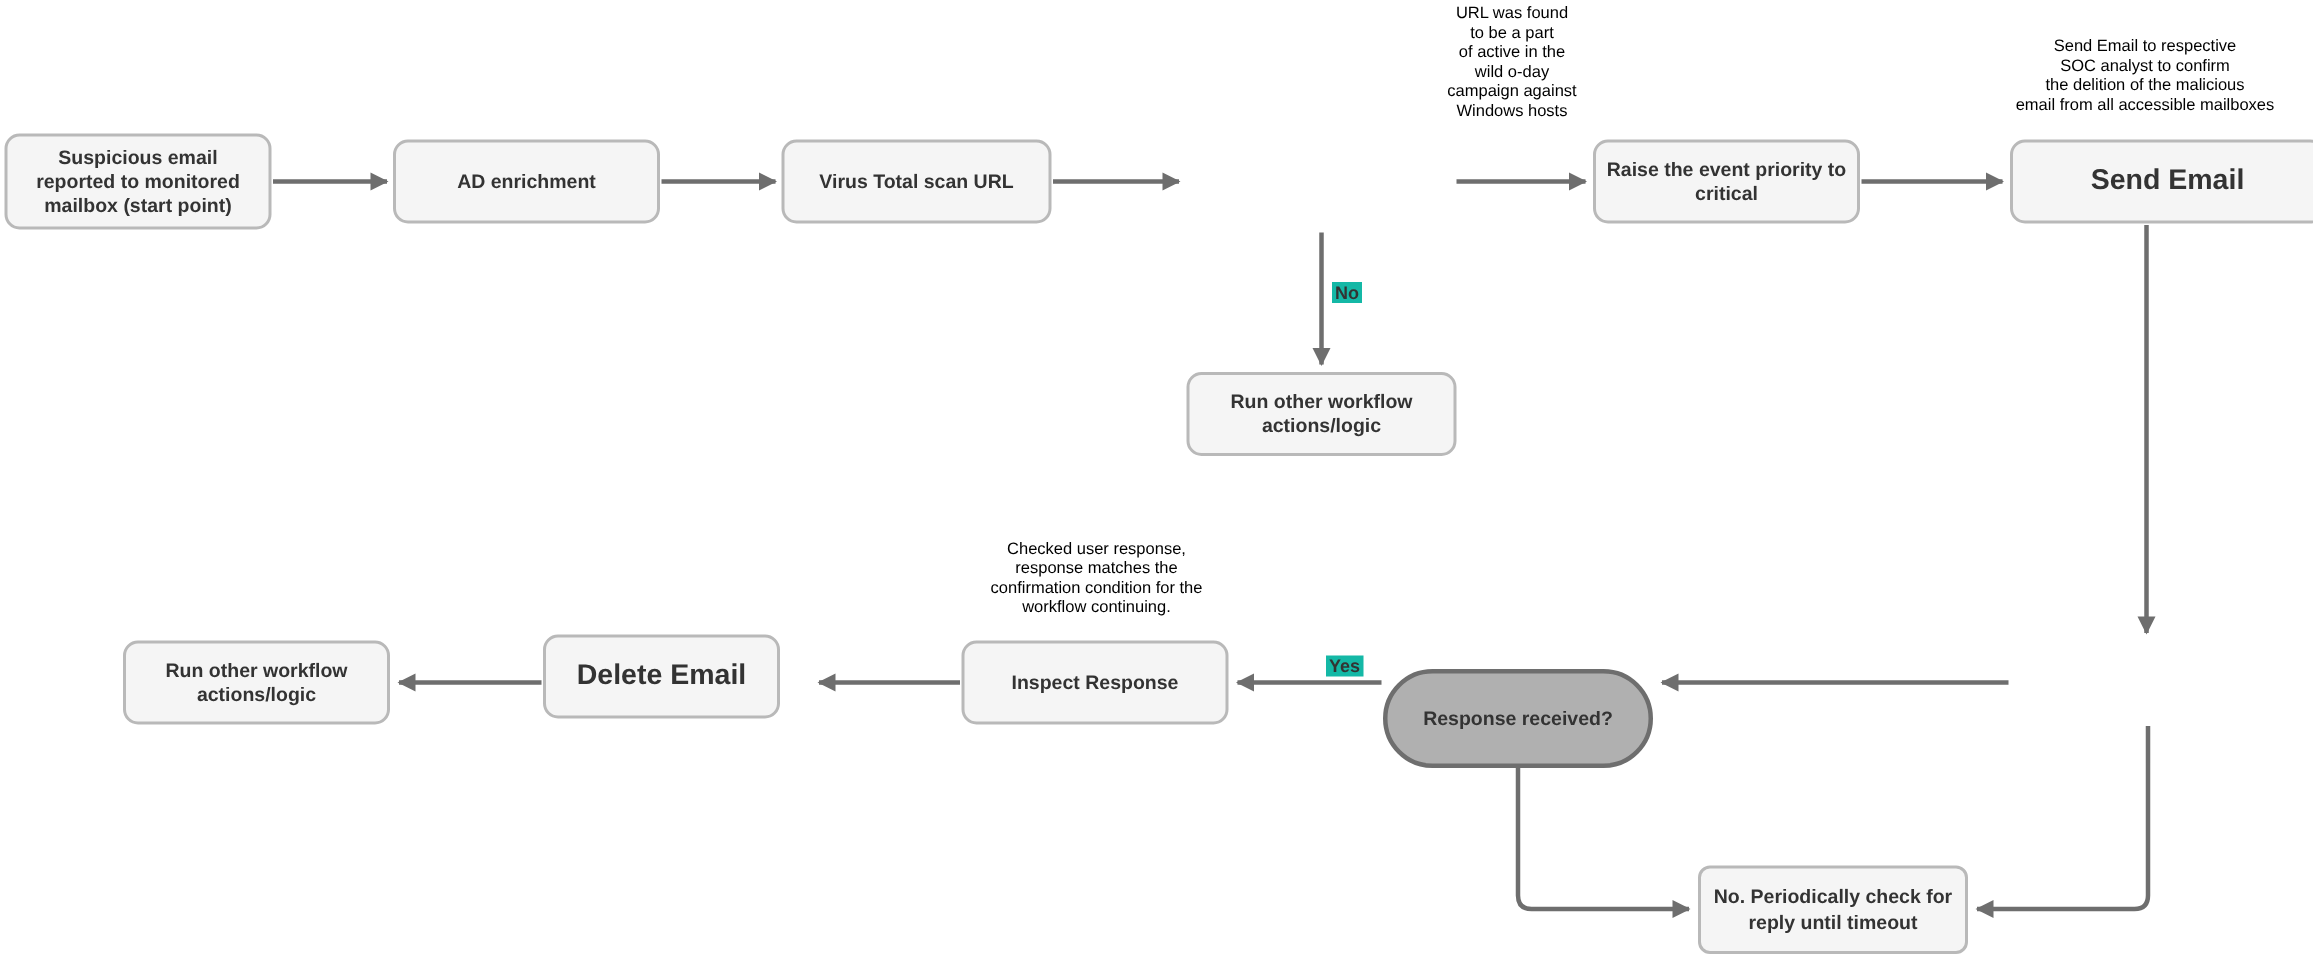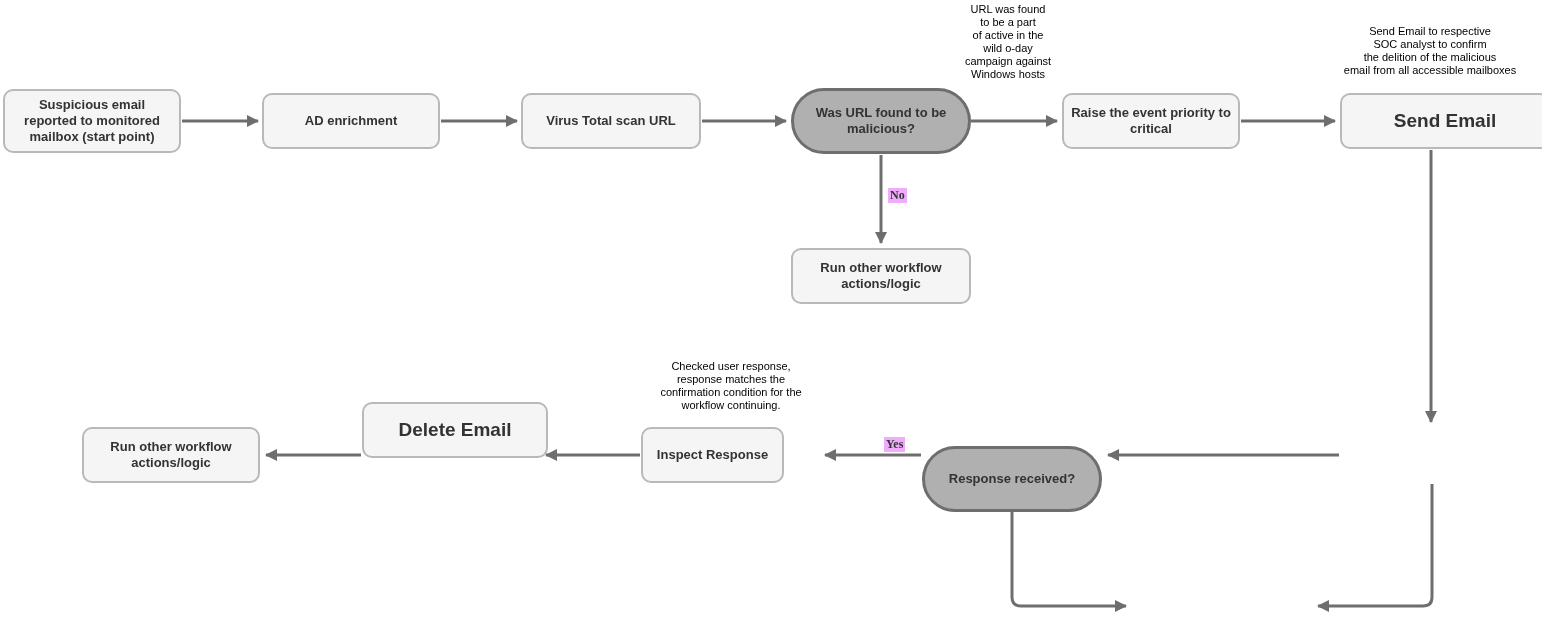--- a/index.html
+++ b/index.html
@@ -41,23 +41,22 @@
     line-height:1.18;
     white-space:pre-line;
     z-index:1;
   }
   .edge-label{
     position:absolute;
     color:#333333;
     font-size:12px;
     font-weight:bold;
     z-index:3;
-    background:#f0abfc;
+    background:#14b8a6;
     padding:0 2px;
-    font-family:Liberation Serif, serif;
   }
 </style>
 </head>
 <body>
 
 <div id="canvas">
 
   <svg id="edges" width="1542" height="637" viewBox="0 0 1542 637">
     <defs>
       <marker id="arrow" viewBox="0 0 14 14" refX="12" refY="7" markerWidth="14" markerHeight="14" orient="auto-start-reverse" markerUnits="userSpaceOnUse">
@@ -88,57 +87,57 @@
   </div>
 
   <div class="node" style="left:262px;top:93px;width:178px;height:56px">
     <span>AD enrichment</span>
   </div>
 
   <div class="node" style="left:521px;top:93px;width:180px;height:56px">
     <span>Virus Total scan URL</span>
   </div>
 
-  <div class="node decision" style="left:791px;top:88px;width:180px;height:66px">
-    <span>Was URL found to be
-malicious?</span>
-  </div>
 
   <div class="node" style="left:1062px;top:93px;width:178px;height:56px">
     <span>Raise the event priority to
 critical</span>
   </div>
 
   <div class="node big" style="left:1340px;top:93px;width:210px;height:56px">
     <span>Send Email</span>
   </div>
 
   <div class="node" style="left:791px;top:248px;width:180px;height:56px">
     <span>Run other workflow
 actions/logic</span>
   </div>
 
   <div class="node" style="left:82px;top:427px;width:178px;height:56px">
     <span>Run other workflow
 actions/logic</span>
   </div>
 
-  <div class="node big" style="left:362px;top:402px;width:186px;height:56px">
+  <div class="node big" style="left:362px;top:423px;width:158px;height:56px">
     <span>Delete Email</span>
   </div>
 
-  <div class="node" style="left:641px;top:427px;width:143px;height:56px">
+  <div class="node" style="left:641px;top:427px;width:178px;height:56px">
     <span>Inspect Response</span>
   </div>
 
   <div class="node decision" style="left:922px;top:446px;width:180px;height:66px">
     <span>Response received?</span>
   </div>
 
 
+  <div class="node" style="left:1132px;top:577px;width:180px;height:59px;border-radius:8px">
+    <span>No. Periodically check for
+reply until timeout</span>
+  </div>
 
   <div class="edge-label" style="left:888px;top:188px">No</div>
   <div class="edge-label" style="left:884px;top:437px">Yes</div>
 
   <div class="annotation" style="left:903px;top:3px;width:210px">URL was found
 to be a part
 of active in the
 wild o-day
 campaign against
 Windows hosts</div>

